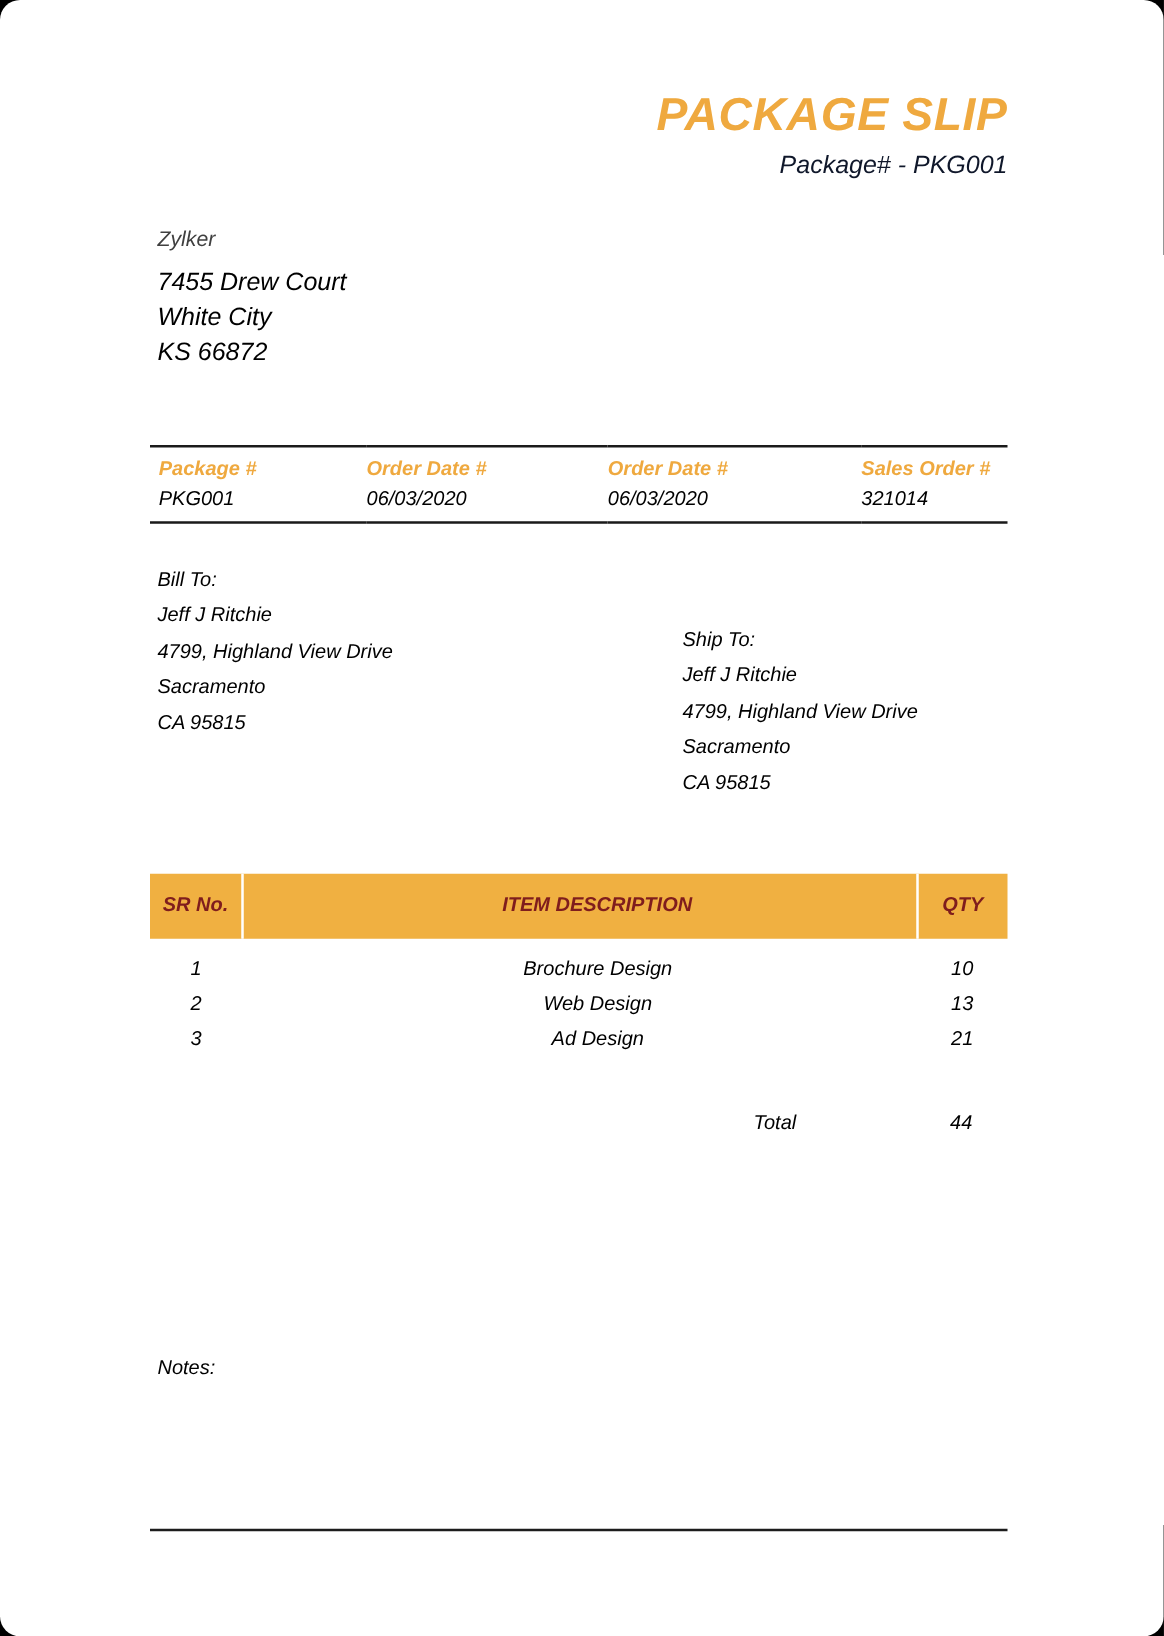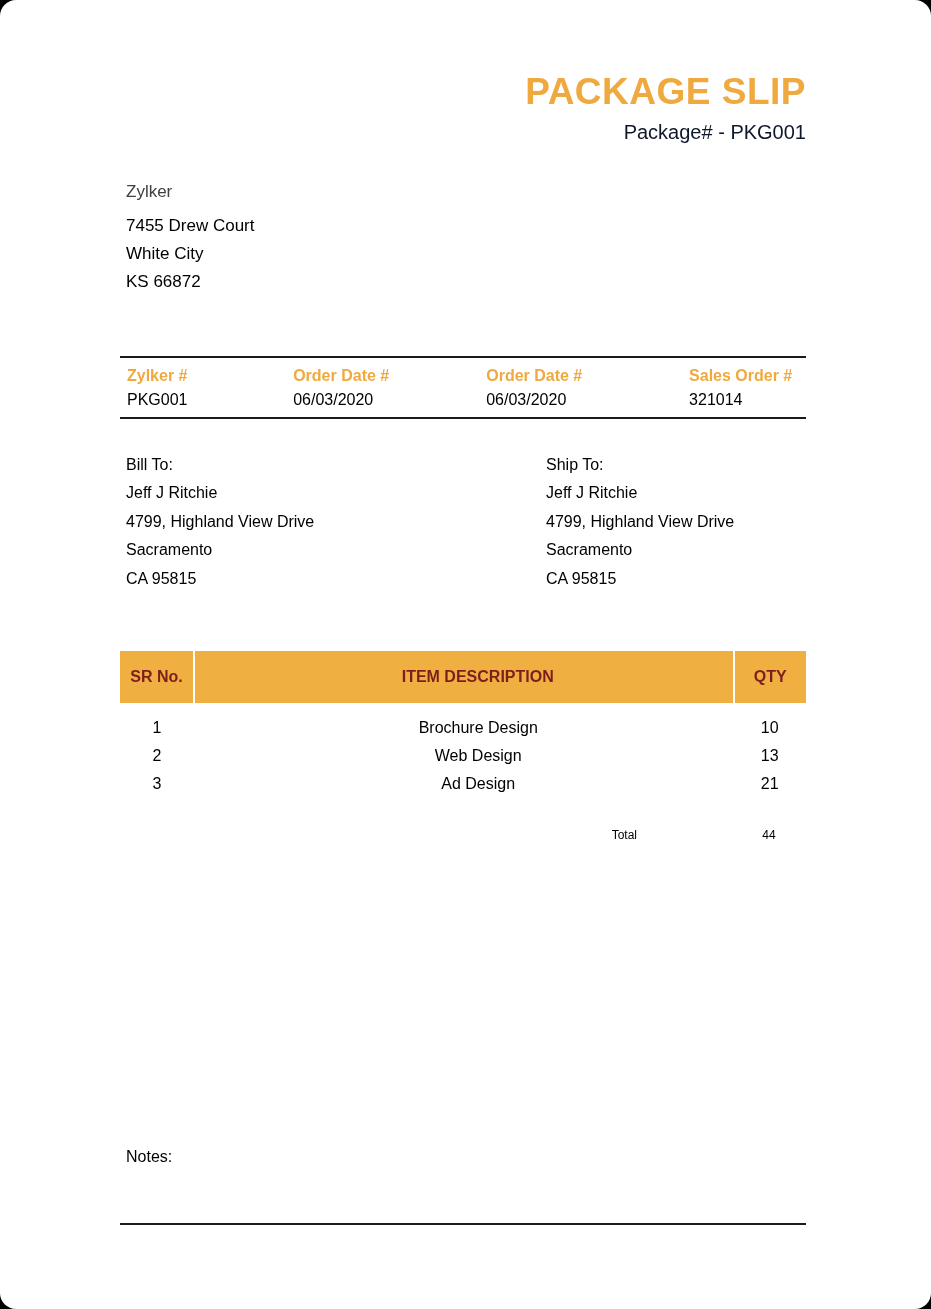--- a/index.html
+++ b/index.html
@@ -5,79 +5,80 @@
   html,body { margin:0; padding:0; background:#000; }
   .page {
     position:relative;
     width:931px; height:1309px;
     background:#fff;
     border-radius:16px;
     overflow:hidden;
     font-family:"Liberation Sans", sans-serif;
     color:#000;
     box-sizing:border-box;
+    font-style:italic;
   }
   .content { position:absolute; left:120px; top:0; width:686px; }
 
   
   .doc-header { margin-top:72px; text-align:right; }
   .doc-title {
     font-size:37px; font-weight:bold; color:var(--accent,#EFA93F);
     letter-spacing:0.5px; line-height:1.1;
   }
   .doc-subtitle { font-size:20px; color:#0f172a; margin-top:8px; }
 
   
   .company { margin-top:36px; padding-left:6px; }
   .company-name { font-size:17px; color:#404040; line-height:24px; margin-bottom:8px; }
-  .company-line { font-size:17px; line-height:28px; }
+  .company-line { font-size:20px; line-height:28px; }
 
   
   .info-table {
     margin-top:60px; width:686px;
     border-collapse:collapse;
     border-top:2px solid #1a1a1a; border-bottom:2px solid #1a1a1a;
   }
   .info-table th, .info-table td { text-align:left; font-size:16px; padding:0; }
   .info-table th { color:var(--accent,#EFA93F); font-weight:bold; padding-top:9px; padding-bottom:2px; }
   .info-table td { padding-top:4px; padding-bottom:8px; }
   .col-i1 { width:168px; padding-left:7px !important; }
   .col-i2 { width:195px; }
   .col-i3 { width:205px; }
   .col-i4 { width:118px; }
 
   
   .addresses { margin-top:32px; display:flex; }
   .addr-col { font-size:16px; line-height:28.5px; }
   .addr-bill { width:420px; padding-left:6px; }
-  .addr-ship { padding-left:0; }
+  .addr-ship { padding-left:0;margin-top:48px; }
 
   
   .items-table { margin-top:58px; width:686px; border-collapse:collapse; }
   .items-table th {
     background:var(--band,#F0B041);
     color:#7f1d1d; font-weight:bold; font-size:16px;
     height:52px; padding:0;
   }
   .items-table th + th { border-left:2px solid #fff; }
   .col-sr  { width:76px;  text-align:center; }
   .col-desc{ width:536px; text-align:center; }
   th.col-desc { padding-left:28px; }
   .col-qty { width:74px;  text-align:center;margin-left:12px; }
   .items-table td { font-size:16px; padding:0; line-height:28px; }
   .items-table tbody tr:first-child td { padding-top:11px; }
   td.col-desc { padding-left:29px; }
 
   
-  .total-row { display:flex; margin-top:30px; font-size:12px; }
+  .total-row { display:flex; margin-top:44px; font-size:16px; }
   .total-label { width:517px; text-align:right; }
   .total-value { width:74px; margin-left:95px; text-align:center; }
 
   
-  .notes { position:absolute; left:126px; top:1148px; font-size:16px;text-align:right; }
+  .notes { position:absolute; left:126px; top:1086px; font-size:16px;text-align:right; }
 
   
   .bottom-rule { position:absolute; left:120px; top:1223px; width:686px; height:2px; background:#1c1c1c; }
 </style>
 </head>
 <body>
 
 <div class="page">
   <div class="content">
 
@@ -89,21 +90,21 @@
     <div class="company">
       <div class="company-name">Zylker</div>
       <div class="company-line">7455 Drew Court</div>
       <div class="company-line">White City</div>
       <div class="company-line">KS 66872</div>
     </div>
 
     <table class="info-table">
       <thead>
         <tr>
-          <th class="col-i1">Zylker #</th>
+          <th class="col-i1">Package #</th>
           <th class="col-i2">Order Date #</th>
           <th class="col-i3">Order Date #</th>
           <th class="col-i4">Sales Order #</th>
         </tr>
       </thead>
       <tbody>
         <tr>
           <td class="col-i1">PKG001</td>
           <td class="col-i2">06/03/2020</td>
           <td class="col-i3">06/03/2020</td>

